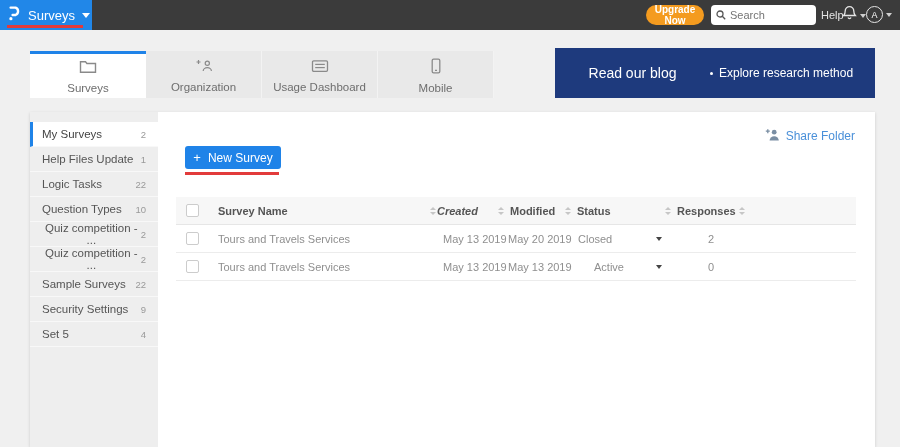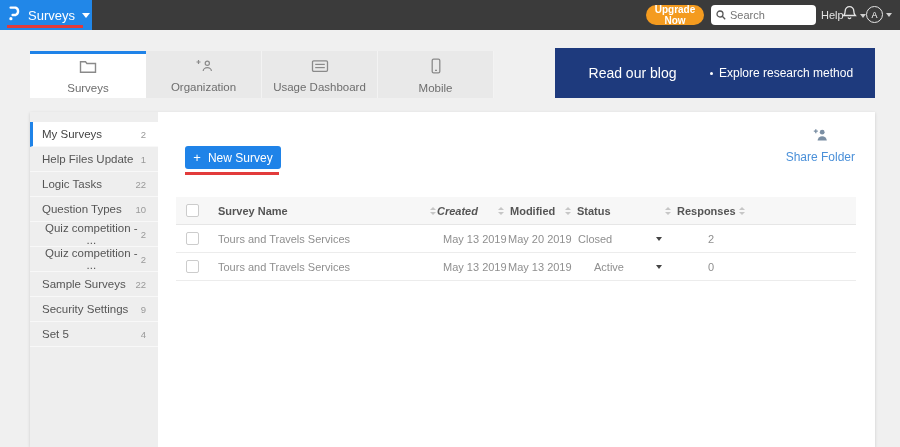--- a/index.html
+++ b/index.html
@@ -51,21 +51,21 @@
           box-shadow:0 1px 3px rgba(0,0,0,0.15); display:flex; }
   .sidebar { width:128px; background:#eeeeee; padding-top:10px; flex-shrink:0;text-align:center; }
   .side-item { height:25px; display:flex; align-items:center; justify-content:space-between;
                padding:0 12px; font-size:11.5px; color:#555; border-bottom:1px solid #f8f8f8;
                cursor:pointer; }
   .side-item .count { font-size:9.5px; color:#999; }
   .side-item.active { background:#fff; border-left:3px solid #1f83e8; padding-left:9px; color:#444; }
 
   .main { flex:1; position:relative; }
   .share-folder { position:absolute; top:16px; right:20px; display:flex; align-items:center; gap:6px;
-                  color:#4a90d9; font-size:12px; cursor:pointer;flex-direction:column; }
+                  color:#4a90d9; font-size:12px; cursor:pointer; }
   .new-survey-btn { position:absolute; left:27px; top:34px; width:96px; height:23px; background:#1f83e8;
                     border:none; border-radius:3px; color:#fff; font-size:12px; cursor:pointer;
                     display:flex; align-items:center; justify-content:center; gap:7px;
                     font-family:"Liberation Sans", sans-serif; }
   .plus { font-size:13px; }
   .btn-underline { position:absolute; left:27px; top:60px; width:94px; height:3px; background:#e23b3b; }
 
   
   .table { position:absolute; left:18px; top:85px; width:680px; }
   .thead { position:relative; height:28px; background:#f7f7f7; border-bottom:1px solid #e6e6e6; }

